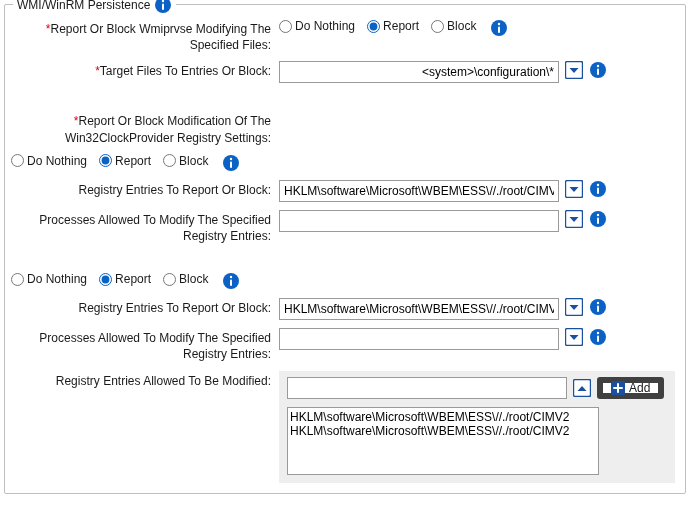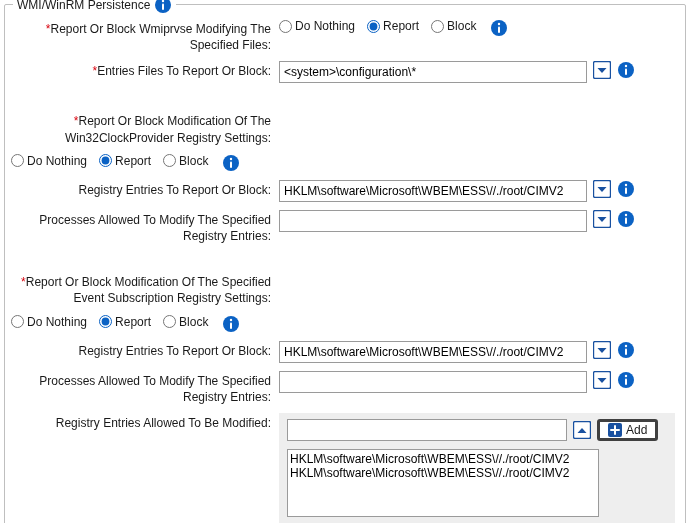--- a/index.html
+++ b/index.html
@@ -57,35 +57,35 @@
   .radio-group label { font-weight: 400; margin-right: 8px; display:flex; align-items:center; gap:3px;}
   input[type=radio] { accent-color: #0b62c4; margin:0; width:13px; height:13px;}
   .txt {
     width: 280px;
     height: 22px;
     border: 1px solid #9a9a9a;
     padding: 2px 4px;
     font: inherit;
     background:#fff;
   }
-  .txt-long { width: 308px; }
+  .txt-long { width: 280px; text-align: right; }
   .info-icon, .dd-icon, .up-icon {
     display: inline-flex;
     width: 18px;
     height: 18px;
     align-items: center;
     justify-content: center;
     flex-shrink: 0;
   }
   .info-icon svg, .dd-icon svg, .up-icon svg { display:block; }
   .btn {
     display: inline-flex;
     align-items: center;
     gap: 4px;
-    border: 3px solid #404040;
+    border: 6px solid #404040;
     border-radius: 3px;
     padding: 2px 8px;
     background: #fff;
     font: inherit;
     cursor: pointer;
     color:#1a1a1a;
     height:22px;
   }
   .pm-icon {
     width: 14px; height: 14px;
@@ -166,21 +166,21 @@
       </div>
       <span class="info-icon">
           <svg width="18" height="18">
             <use href="#info-g"></use>
           </svg>
         </span>
     </div>
   </div>
 
   <div class="row">
-    <div class="lbl"><span class="req">*</span><span>Entries Files To Report Or Block:</span></div>
+    <div class="lbl"><span class="req">*</span><span>Target Files To Entries Or Block:</span></div>
     <div class="controls">
       <input class="txt txt-long" value="&lt;system&gt;\configuration\*" style="">
       <span class="dd-icon">
           <svg width="18" height="18">
             <use href="#dd-g"></use>
           </svg>
         </span>
       <span class="info-icon">
           <svg width="18" height="18">
             <use href="#info-g"></use>
@@ -242,21 +242,20 @@
         </span>
       <span class="info-icon">
           <svg width="18" height="18">
             <use href="#info-g"></use>
           </svg>
         </span>
     </div>
   </div>
 
   <div class="row section">
-    <div class="lbl"><span class="req">*</span><span>Report Or Block Modification Of The Specified Event Subscription Registry Settings:</span></div>
     <div class="controls">
       <div class="radio-group">
         <label>
             <input type="radio" name="r3" style="">
             <span>Do Nothing</span>
           </label>
         <label>
             <input type="radio" name="r3" checked="" style="">
             <span>Report</span>
           </label>

